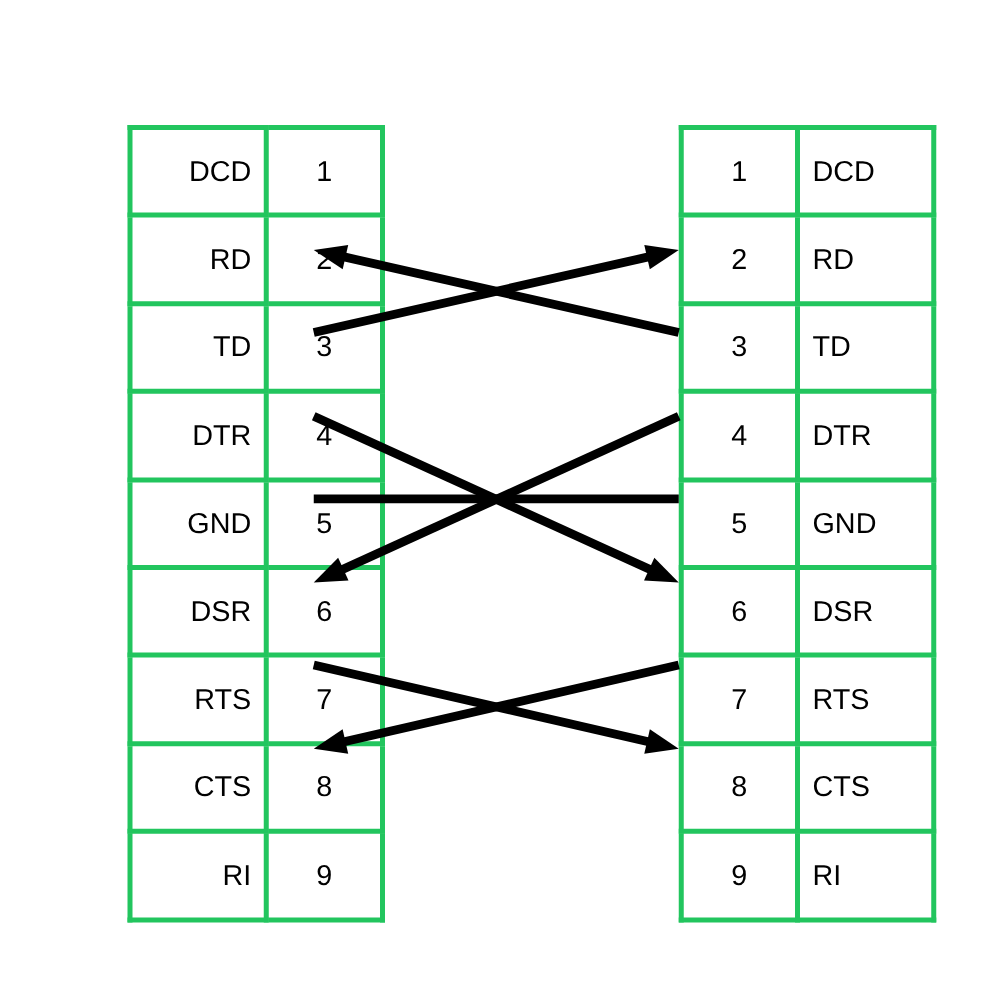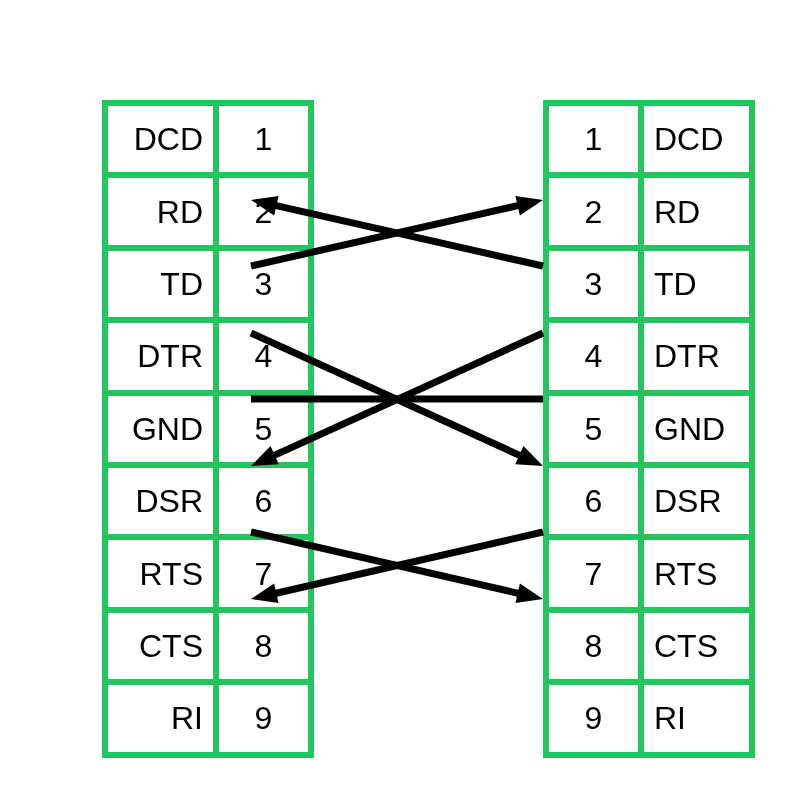--- a/index.html
+++ b/index.html
@@ -18,24 +18,24 @@
     background: #ffffff;
     overflow: hidden;
   }
   .connector-table {
     position: absolute;
     border-collapse: collapse;
     table-layout: fixed;
     background: #ffffff;
   }
   .connector-table td {
-    border: 6px solid #22c55e;
+    border: 4px solid #22c55e;
     height: 66.4px;
     padding: 0 10px;
-    font-size: 32px;
+    font-size: 23px;
     color: #000000;
     line-height: 1;
     vertical-align: middle;
     white-space: nowrap;
   }
   .cell-label {
     width: 85px;
   }
   .cell-pin {
     width: 69px;

